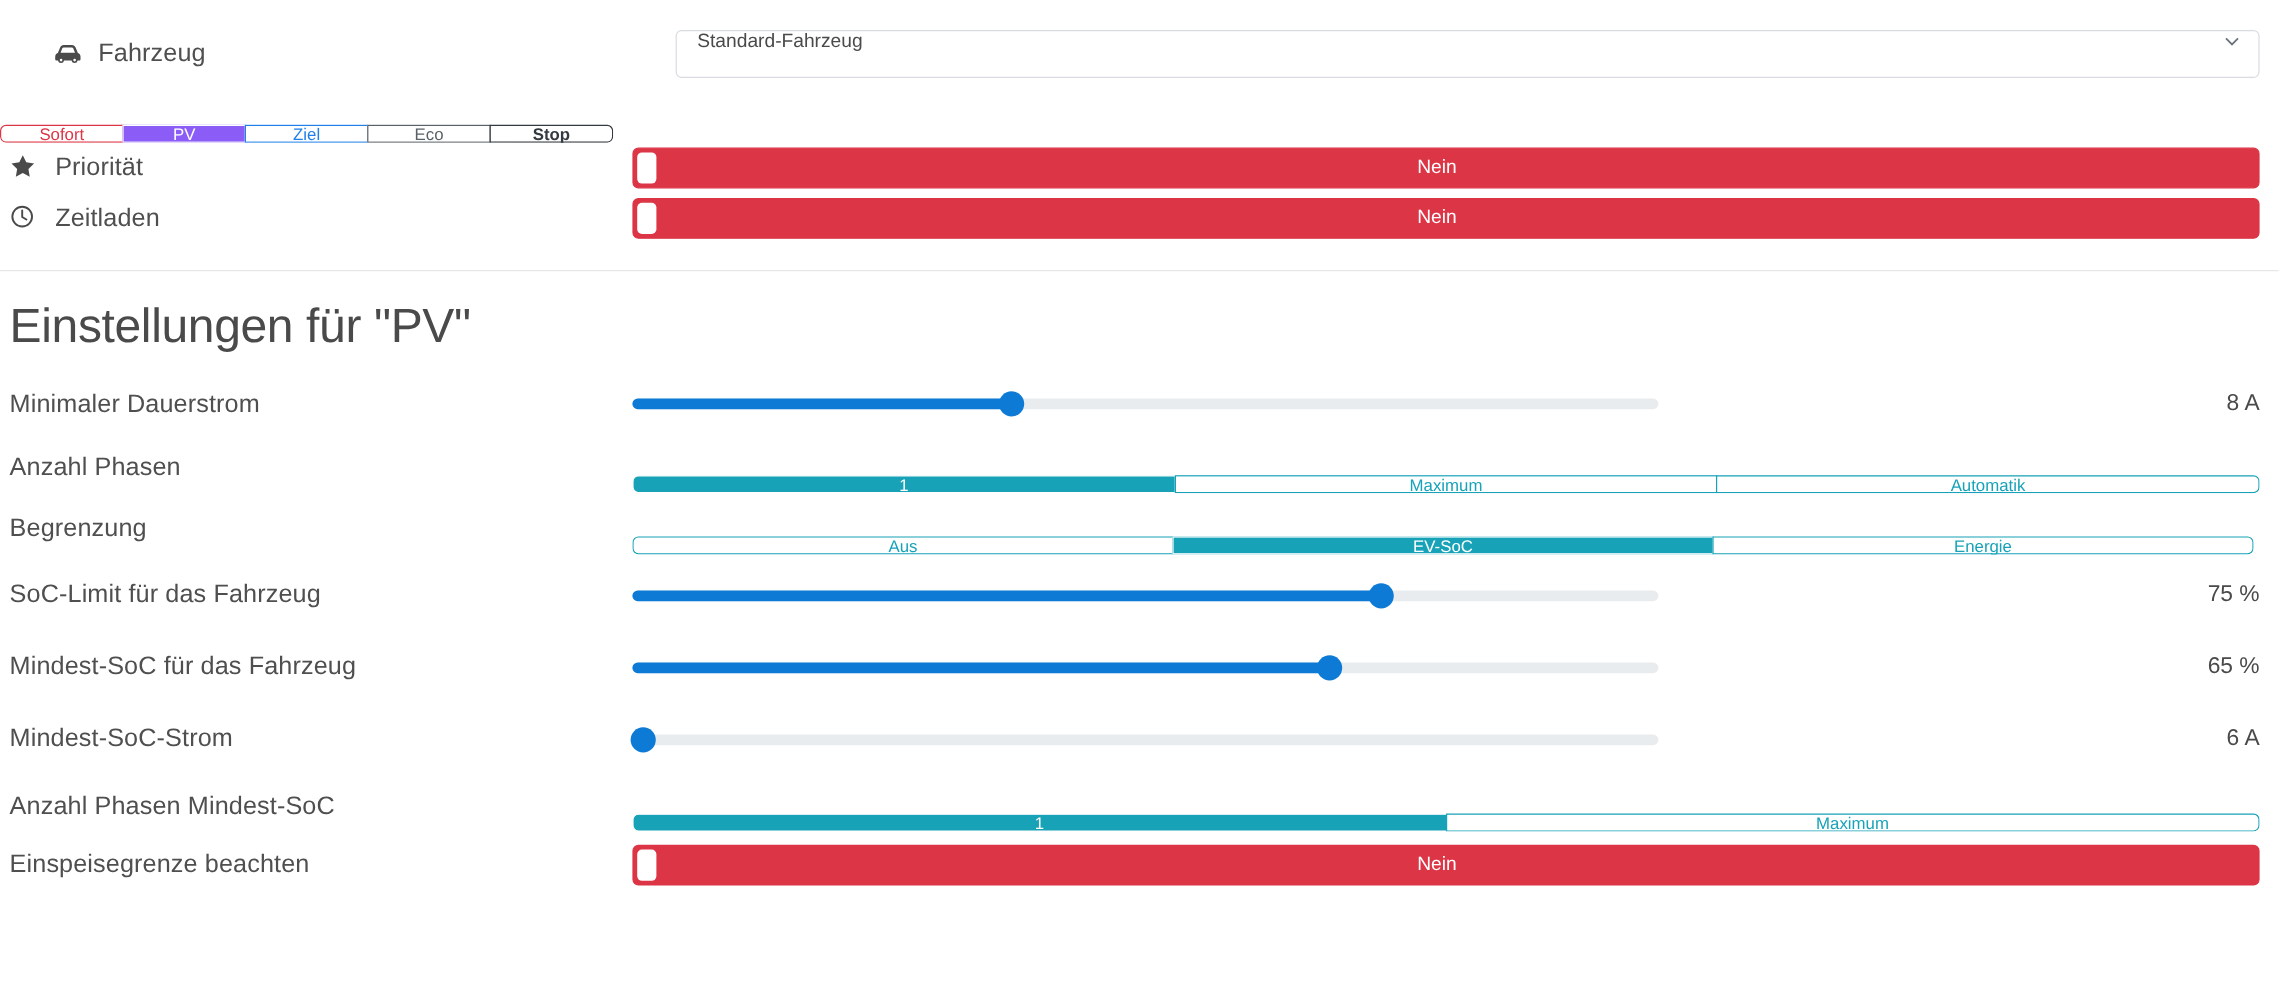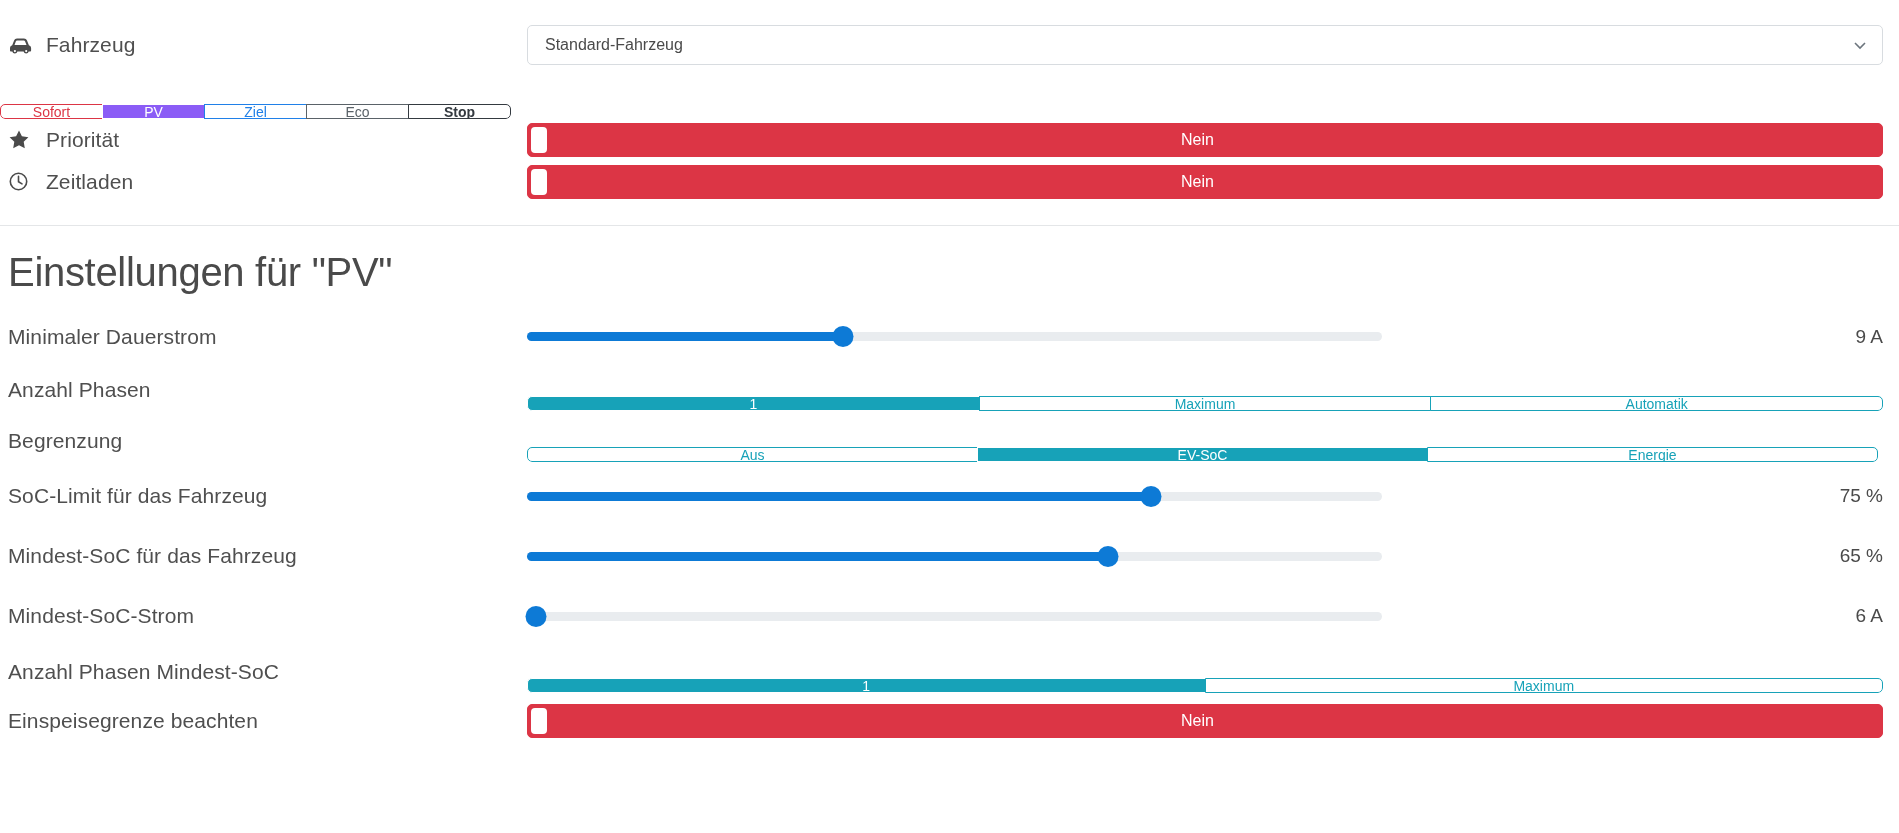--- a/index.html
+++ b/index.html
@@ -41,21 +41,21 @@
 
   .ctl-wrap { padding-right: 16px; }
 
   
   .select-box {
     height: 40px;
     border: 1px solid #d8dce0;
     border-radius: 5px;
     background: #fff;
     display: flex;
-    align-items: center;
+    align-items: flex-start;
     padding: 0 14px 0 17px;
     font-size: 16px;
     color: #4a4a4a;
     position: relative;
     cursor: pointer;
   }
   .select-box .sel-val { flex: 1; }
   .chev {
     width: 16px; height: 16px;
     flex: 0 0 auto;
@@ -190,21 +190,21 @@
   }
   .seg-tall { height: 43px; }
 </style>
 </head>
 <body>
 
 <div class="page">
 
   <div class="top-section">
 
-    <div class="row" style="height:62px;">
+    <div class="row" style="height:62px;padding-left:36px;">
       <div class="row-label">
         <span class="ic">
           <svg width="26" height="20" viewBox="0 0 26 20" fill="currentColor">
             <path d="M4.2 10.2 6.1 5.6C6.6 4.4 7.7 3.6 9 3.6h7c1.3 0 2.5.8 3 2l1.9 4.6c1.3.4 2.2 1.6 2.2 3v2.2c0 .6-.5 1.1-1.1 1.1h-1.3a2.6 2.6 0 0 1-5.1 0H9.4a2.6 2.6 0 0 1-5.1 0H3.1c-.6 0-1.1-.5-1.1-1.1v-2.2c0-1.4.9-2.6 2.2-3Zm2.3-.3h12l-1.5-3.6c-.2-.5-.6-.7-1.1-.7H9c-.5 0-.9.2-1.1.7L6.5 9.9ZM6.9 15a1.1 1.1 0 1 0 0 2.2 1.1 1.1 0 0 0 0-2.2Zm11.3 0a1.1 1.1 0 1 0 0 2.2 1.1 1.1 0 0 0 0-2.2Z"></path>
           </svg>
         </span>
         <span>Fahrzeug</span>
       </div>
       <div class="ctl-wrap">
         <div class="select-box">
@@ -273,21 +273,21 @@
 
     <div class="srow" style="min-height:47px;">
       <div class="row-label">Minimaler Dauerstrom</div>
       <div class="ctl">
         <div class="slider">
           <div class="track"></div>
           <div class="fill" style="width:37%"></div>
           <div class="thumb" style="left:37%"></div>
         </div>
       </div>
-      <div class="val">9 A</div>
+      <div class="val">8 A</div>
     </div>
 
     <div class="srow">
       <div class="row-label">Anzahl Phasen</div>
       <div class="ctl" style="grid-column: 2 / span 2; padding-right:16px;">
         <div class="seg seg-tall">
           <div class="segbtn seg-info on">1</div>
           <div class="segbtn seg-info">Maximum</div>
           <div class="segbtn seg-info">Automatik</div>
         </div>

